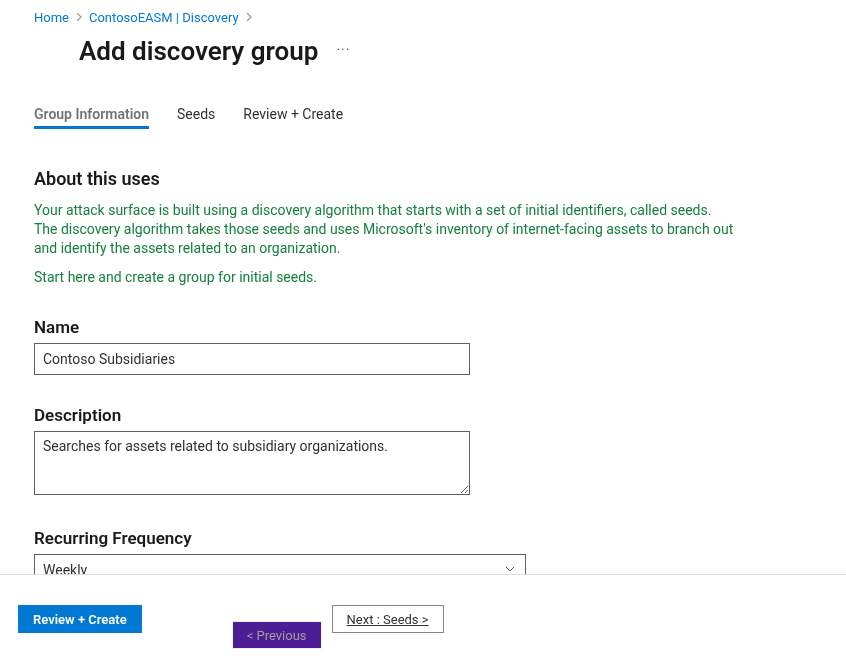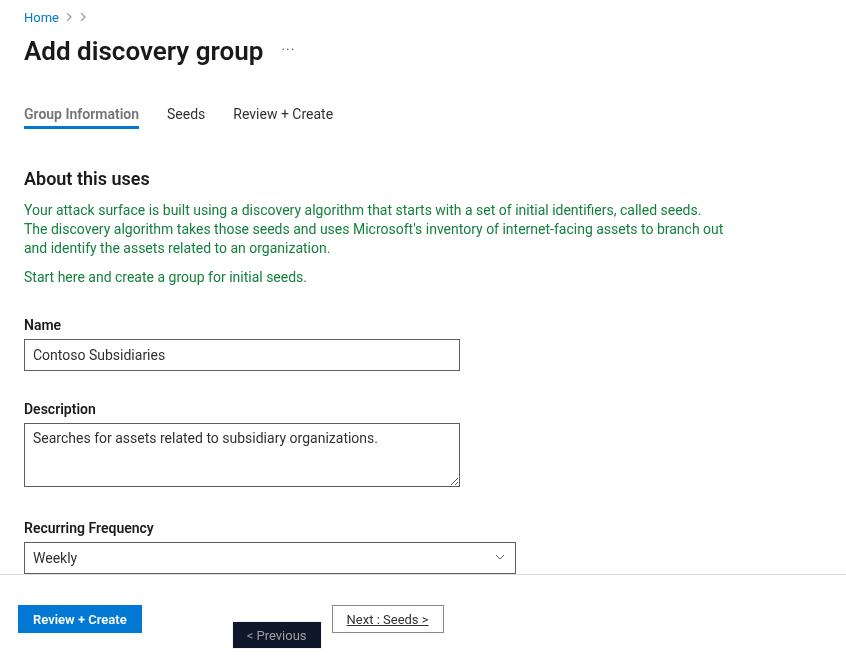--- a/index.html
+++ b/index.html
@@ -11,21 +11,21 @@
     background: #fff;
     height: 100%;
   }
   .page {
     position: relative;
     width: 846px;
     height: 663px;
     background: #fff;
   }
   .content {
-    padding: 6px 18px 0 24px;
+    padding: 6px 18px 0 34px;
   }
   
   .breadcrumb {
     display: flex;
     align-items: center;
     gap: 6px;
     font-size: 13px;
     line-height: 20px;
     padding-top: 2px;
   }
@@ -36,20 +36,21 @@
   .breadcrumb .sep {
     color: #999;
     font-size: 11px;
   }
   
   .title-row {
     display: flex;
     align-items: center;
     gap: 18px;
     margin-top: 8px;
+    margin-left: 45px;
   }
   .title {
     font-size: 26px;
     font-weight: 600;
     color: #1b1a19;
   }
   .ellipsis {
     color: #605e5c;
     font-size: 14px;
     letter-spacing: 1px;
@@ -92,21 +93,21 @@
   .desc {
     margin-top: 12px;
     font-size: 14px;
     line-height: 19px;
     color: #15803d;
     max-width: 700px;
   }
   .desc p { margin: 0 0 10px 0; }
   
   .field-label {
-    font-size: 14px;
+    font-size: 17px;
     font-weight: 600;
     margin-top: 30px;
     margin-bottom: 6px;
     color: #1b1a19;
   }
   .text-input, .textarea, .select {
     width: 436px;
     border: 1px solid #605e5c;
     background: #fff;
     font-family: inherit;
@@ -163,21 +164,21 @@
     align-items: center;
     justify-content: center;
   }
   .btn-primary {
     background: #0078d4;
     color: #fff;
     border: 1px solid #0078d4;
     font-weight: 600;
   }
   .btn-disabled {
-    background: #0f172a;
+    background: #4c1d95;
     color: #a19f9d;
     border: 1px solid #f3f2f1;
     cursor: default;
     margin-top: 32px;
   }
   .btn-outline {
     background: #fff;
     color: #323130;
     border: 1px solid #8a8886;
     text-decoration: underline;
@@ -193,20 +194,21 @@
 <div class="content">
 
   
   <nav class="breadcrumb">
     <a href="#">Home</a>
     <span class="sep">
       <svg width="8" height="8" viewBox="0 0 8 8">
             <path d="M2 0 L6 4 L2 8" fill="none" stroke="#999" stroke-width="1.2"></path>
           </svg>
     </span>
+    <a href="#">ContosoEASM | Discovery</a>
     <span class="sep">
       <svg width="8" height="8" viewBox="0 0 8 8">
             <path d="M2 0 L6 4 L2 8" fill="none" stroke="#999" stroke-width="1.2"></path>
           </svg>
     </span>
   </nav>
 
   
   <div class="title-row">
     <div class="title">Add discovery group</div>

